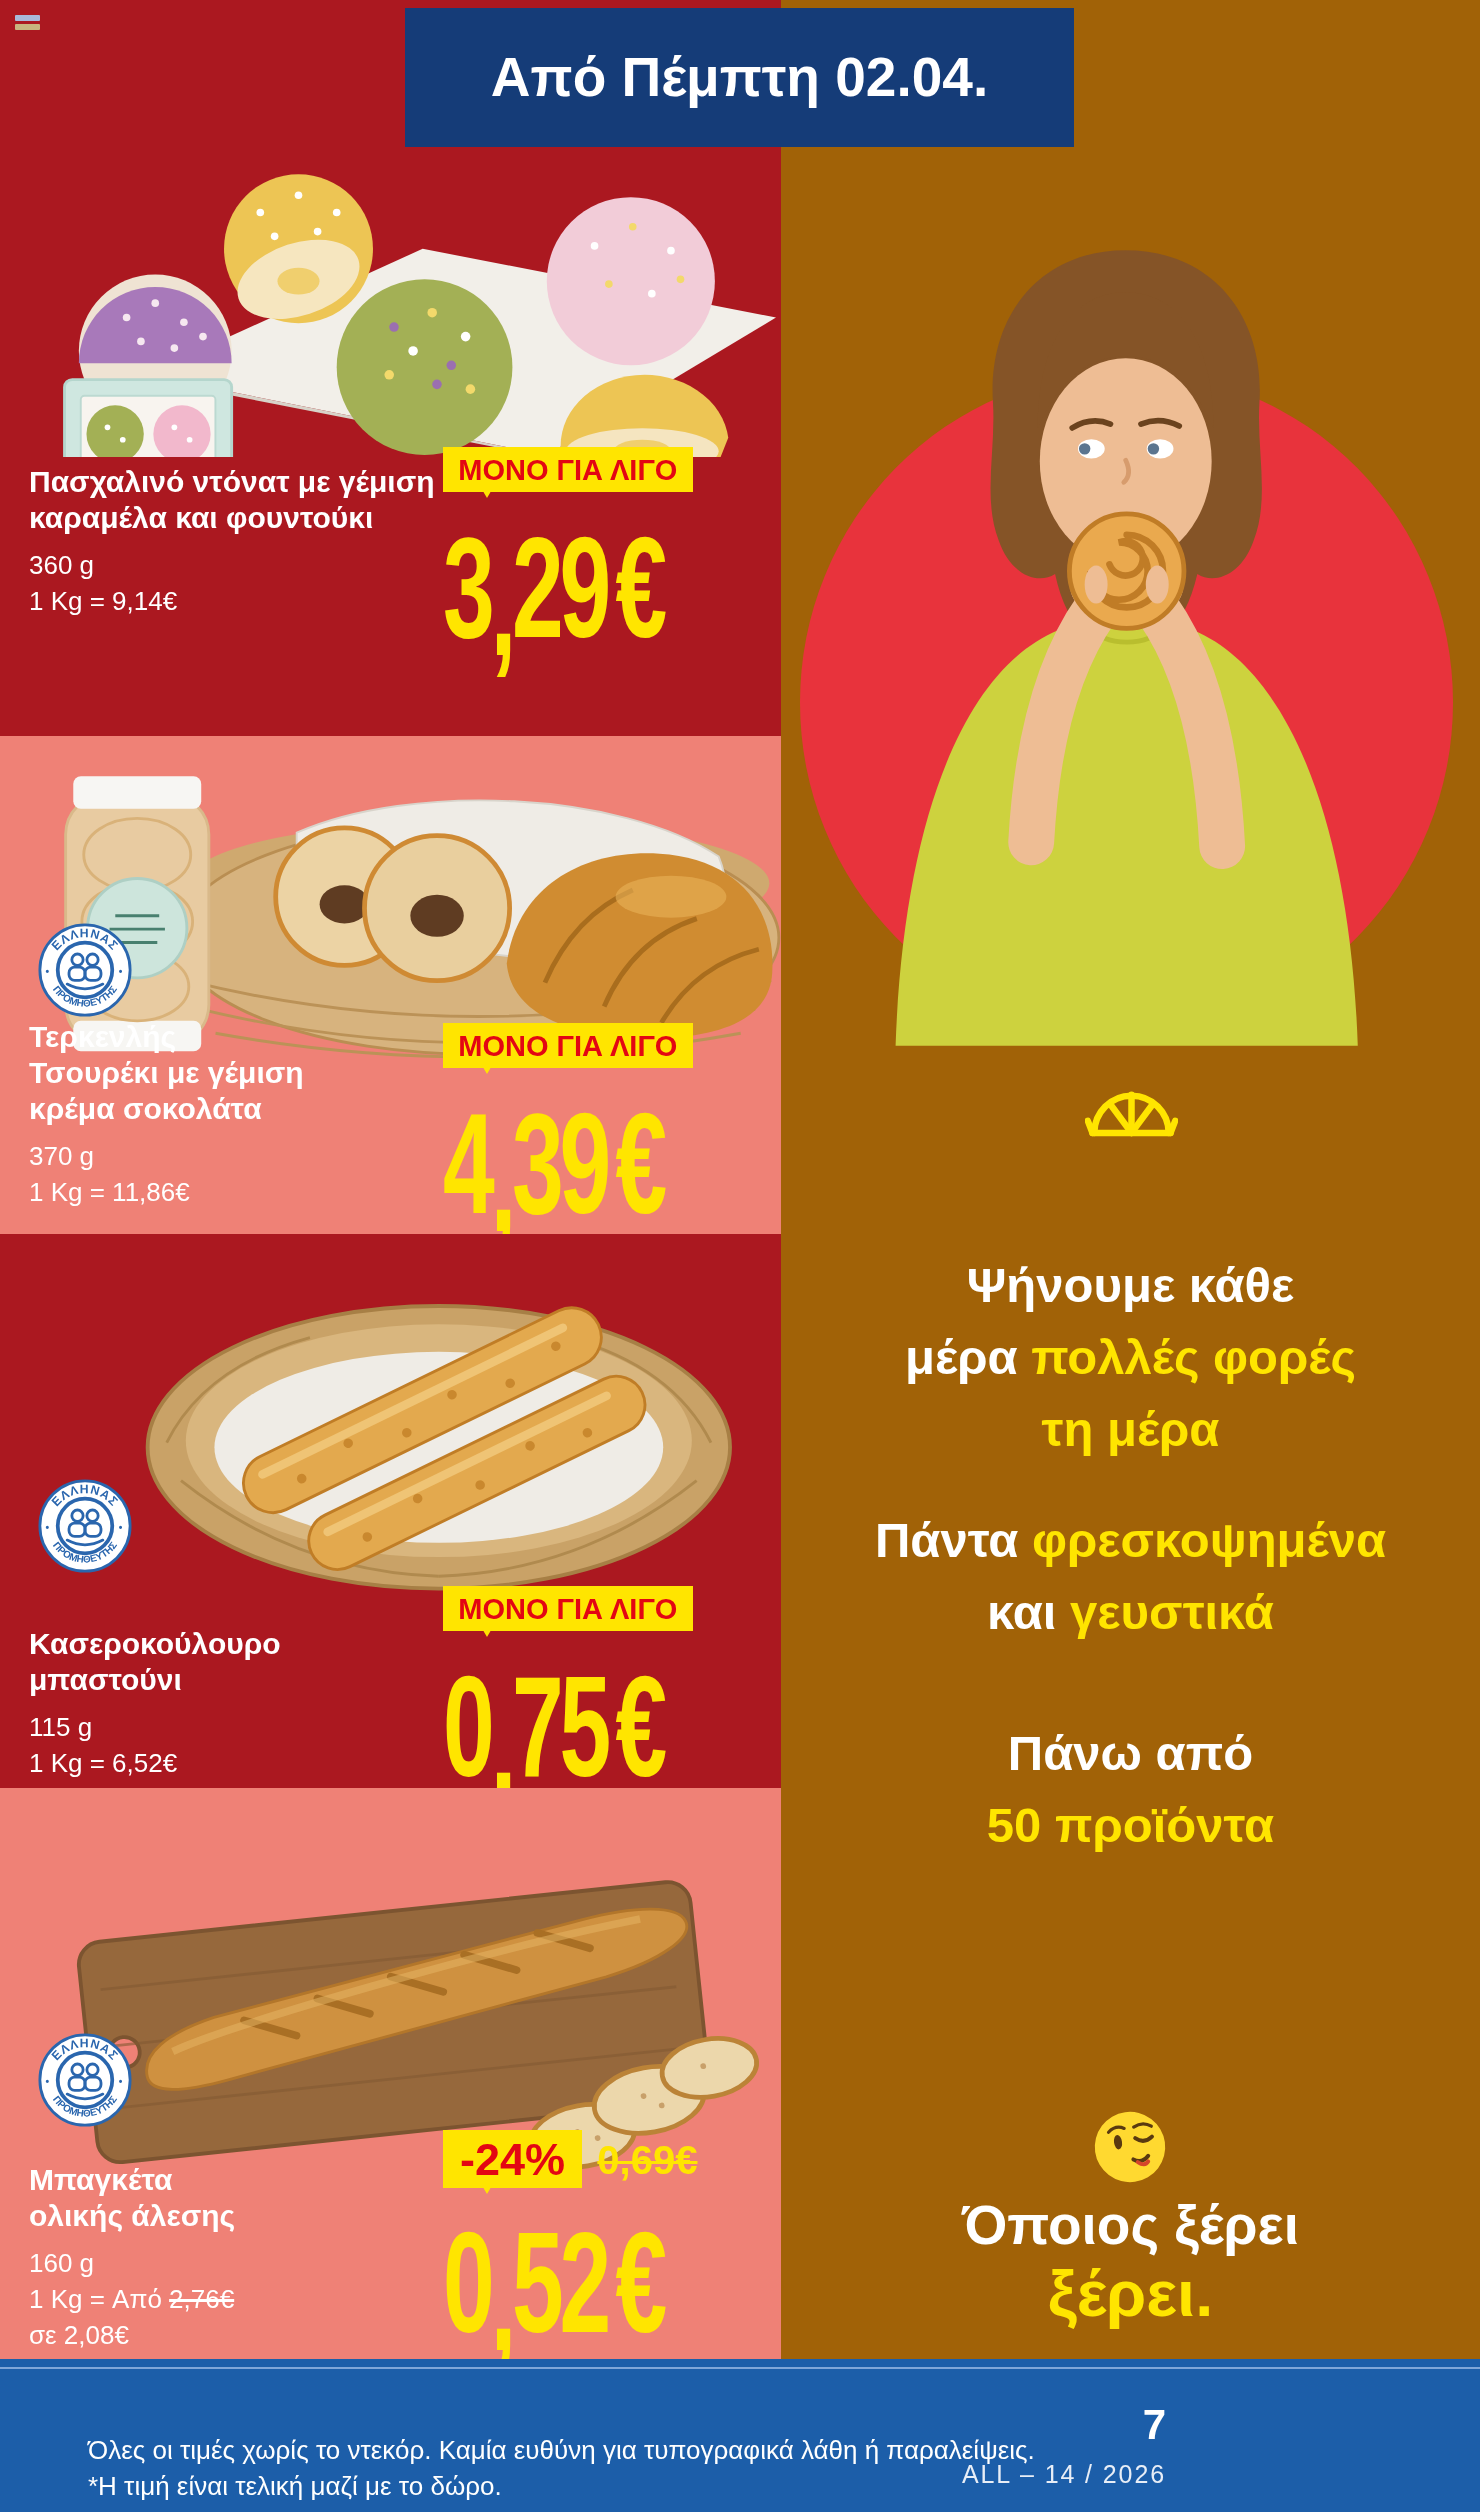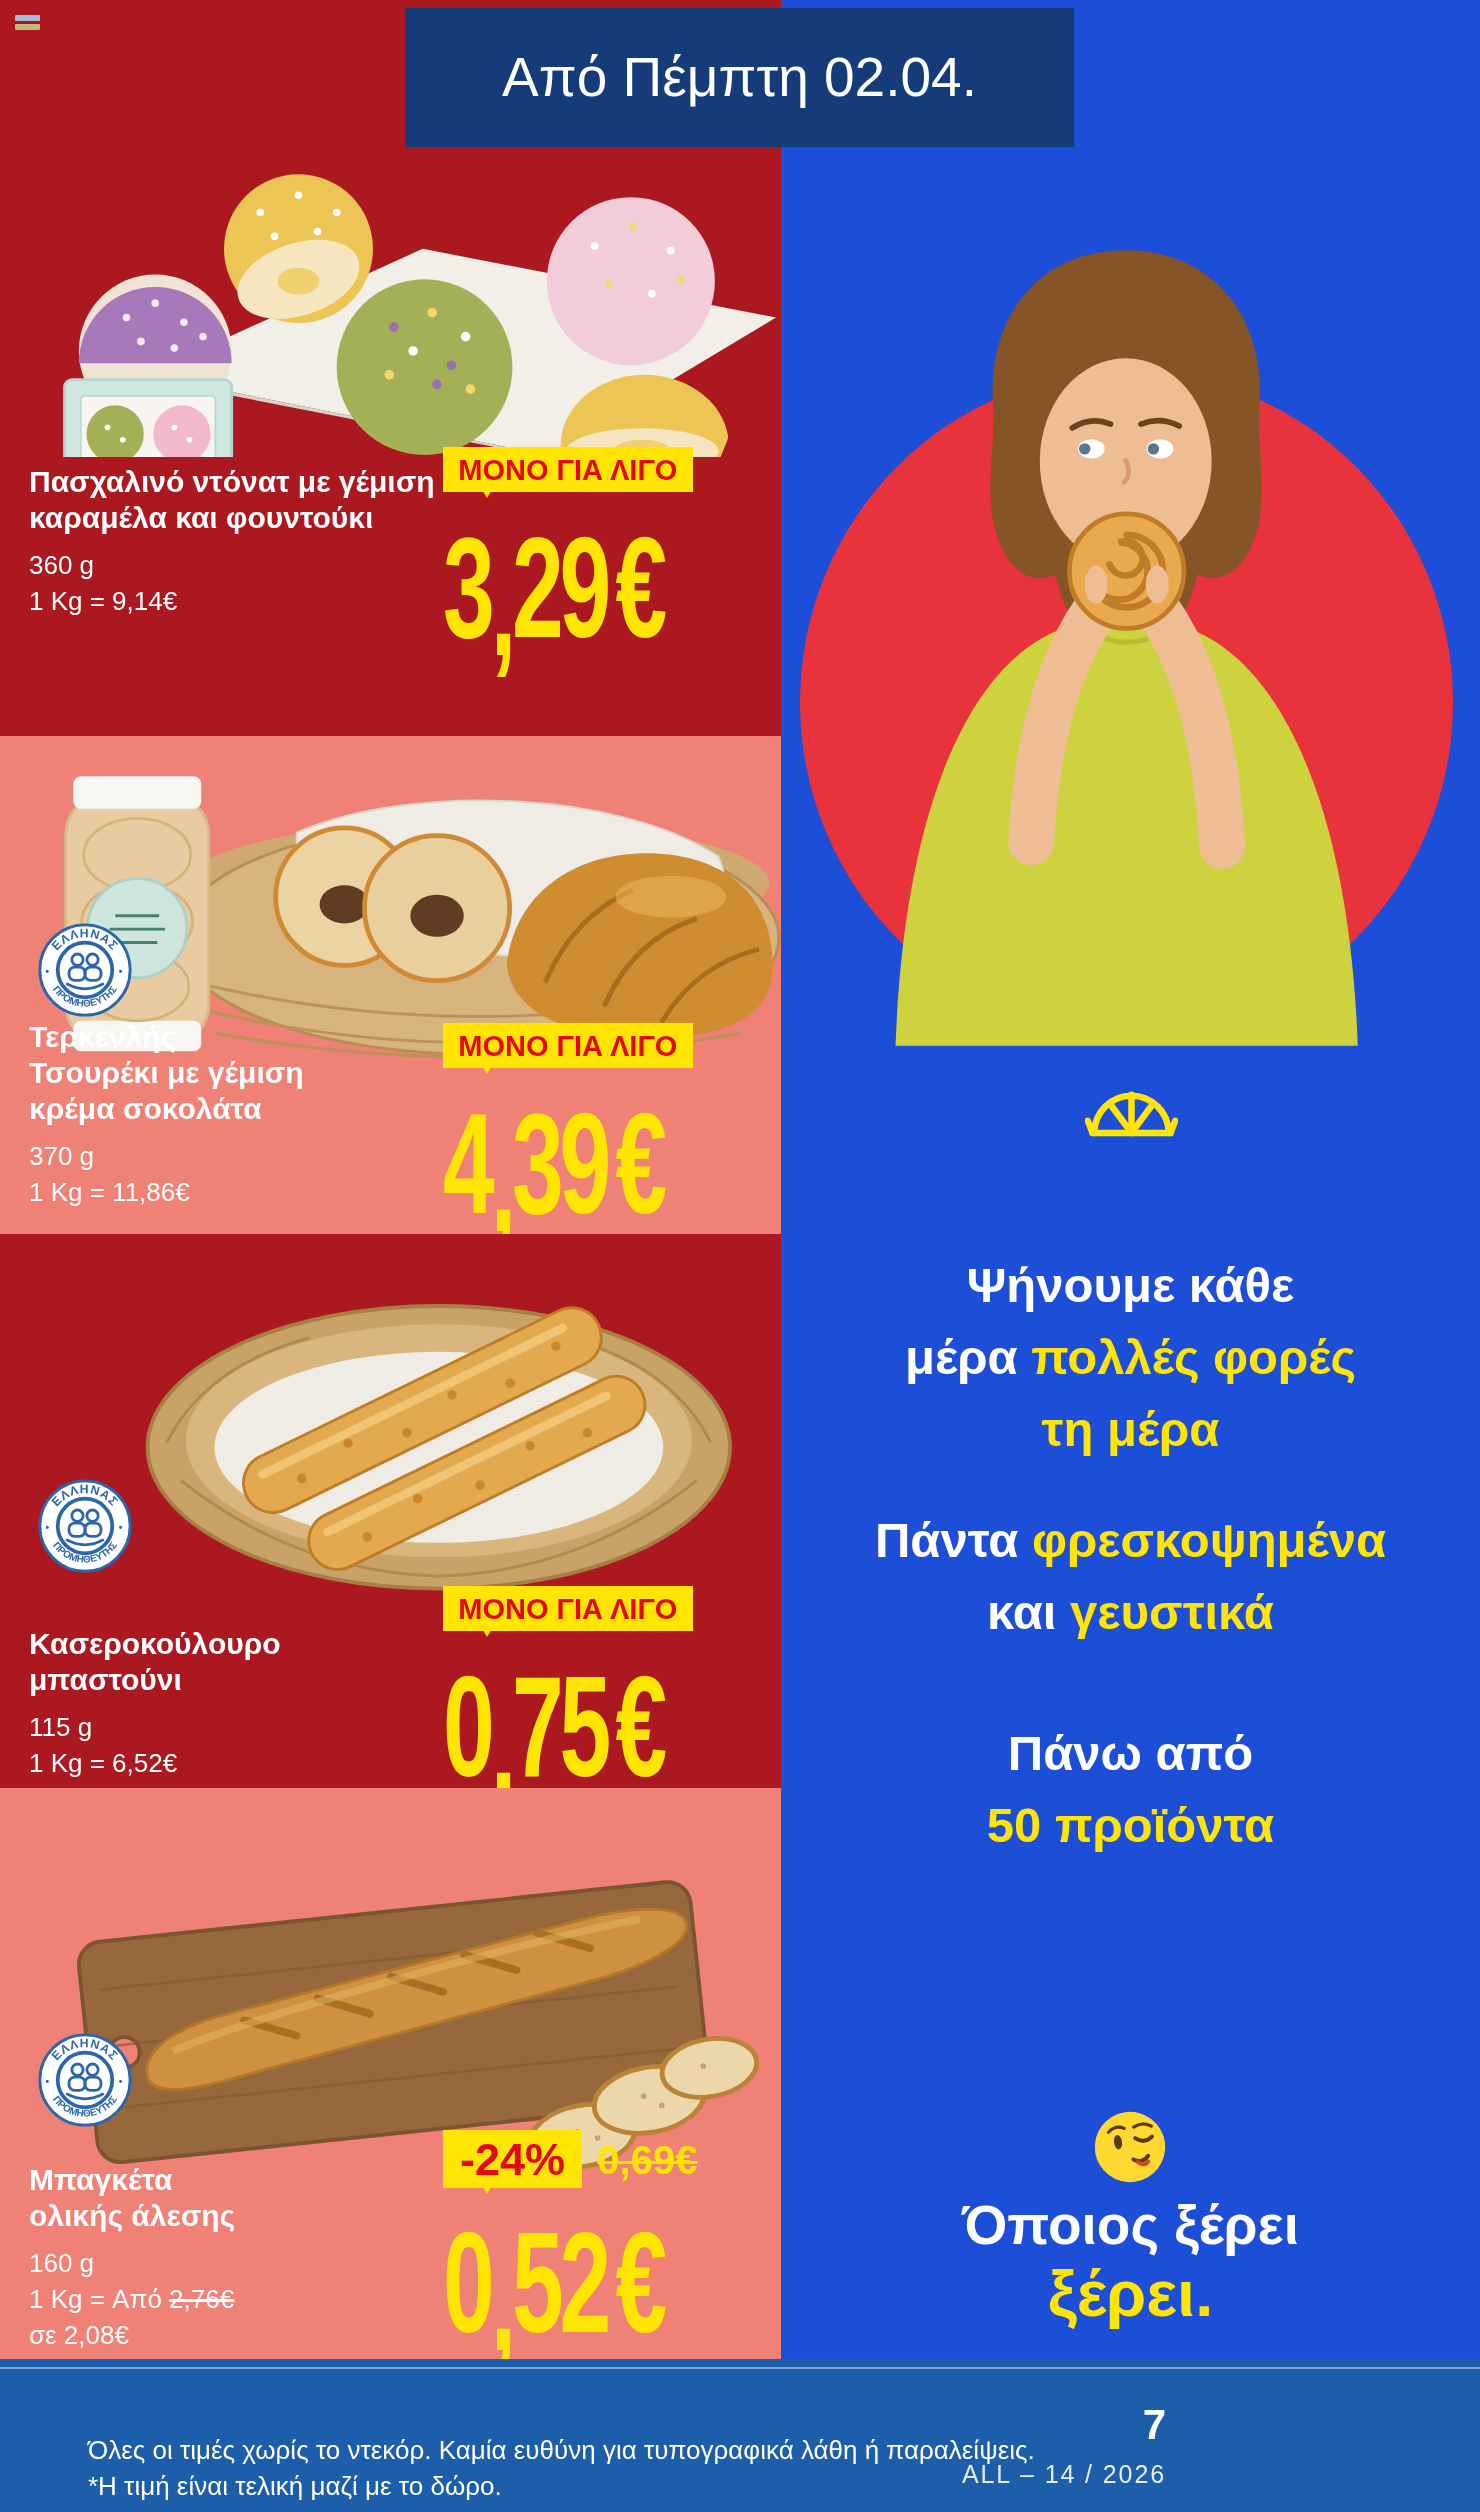--- a/index.html
+++ b/index.html
@@ -5,23 +5,23 @@
   html,body{margin:0;padding:0;background:#333;}
   .page{position:relative;width:1481px;height:2512px;overflow:hidden;
         font-family:"Liberation Sans",sans-serif;background:#1c5ea9;}
   .sec{position:absolute;left:0;width:781px;overflow:hidden;}
   .sec-red{background:#ab1820;}
   .sec-salmon{background:#ef8176;}
   #sec1{top:0;height:909px;}
   #sec2{top:736px;height:499px;}
   #sec3{top:1234px;height:554px;}
   #sec4{top:1788px;height:571px;}
-  .right-col{position:absolute;left:781px;top:0;width:699px;height:2359px;background:#1d4ed8;overflow:visible;}
+  .right-col{position:absolute;left:781px;top:0;width:699px;height:2359px;background:#a16207;overflow:visible;}
   .banner{position:absolute;left:405px;top:7.6px;width:669px;height:139px;background:#153c78;
-          color:#fff;font-weight:normal;font-size:55px;text-align:center;line-height:139px;z-index:30;}
+          color:#fff;font-weight:bold;font-size:55px;text-align:center;line-height:139px;z-index:30;}
   .menu-icon{position:absolute;left:15.3px;top:15.3px;width:25px;height:15.3px;z-index:31;}
   .menu-icon div{height:5.7px;border-radius:1px;}
   .menu-icon .b1{background:#a9b9d9;margin-bottom:2.9px;}
   .menu-icon .b2{background:#c8b47e;}
   .p-photo{position:absolute;}
   .p-text{position:absolute;left:29px;color:#fff;}
   .p-title div{font-weight:bold;font-size:30px;line-height:36px;}
   .p-weight{font-size:26px;margin-top:13.4px;line-height:32px;}
   .p-unit{font-size:26px;line-height:32px;margin-top:3.8px;}
   .strike{text-decoration:line-through;text-decoration-thickness:2.9px;}

